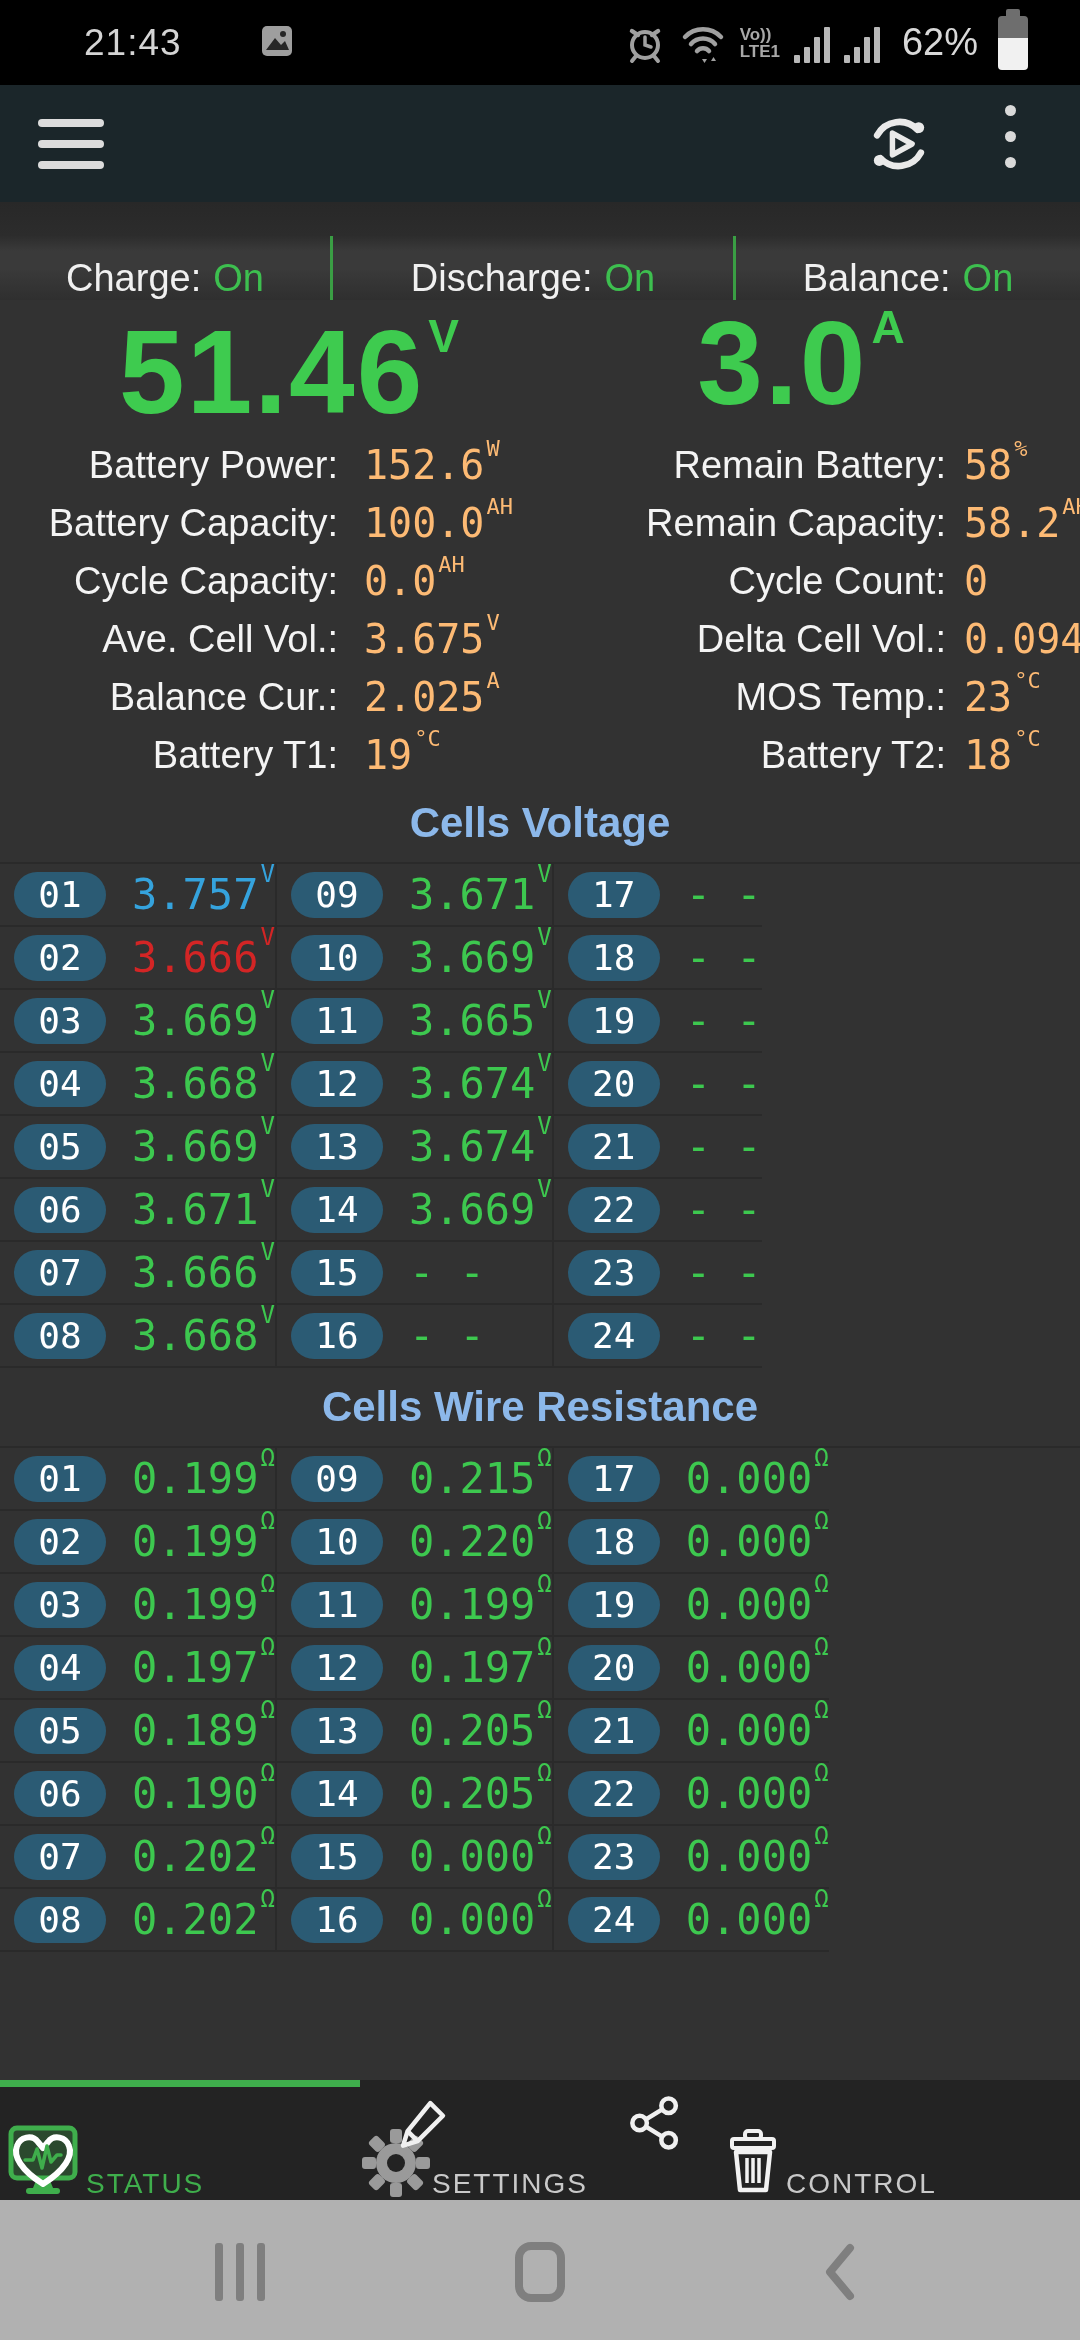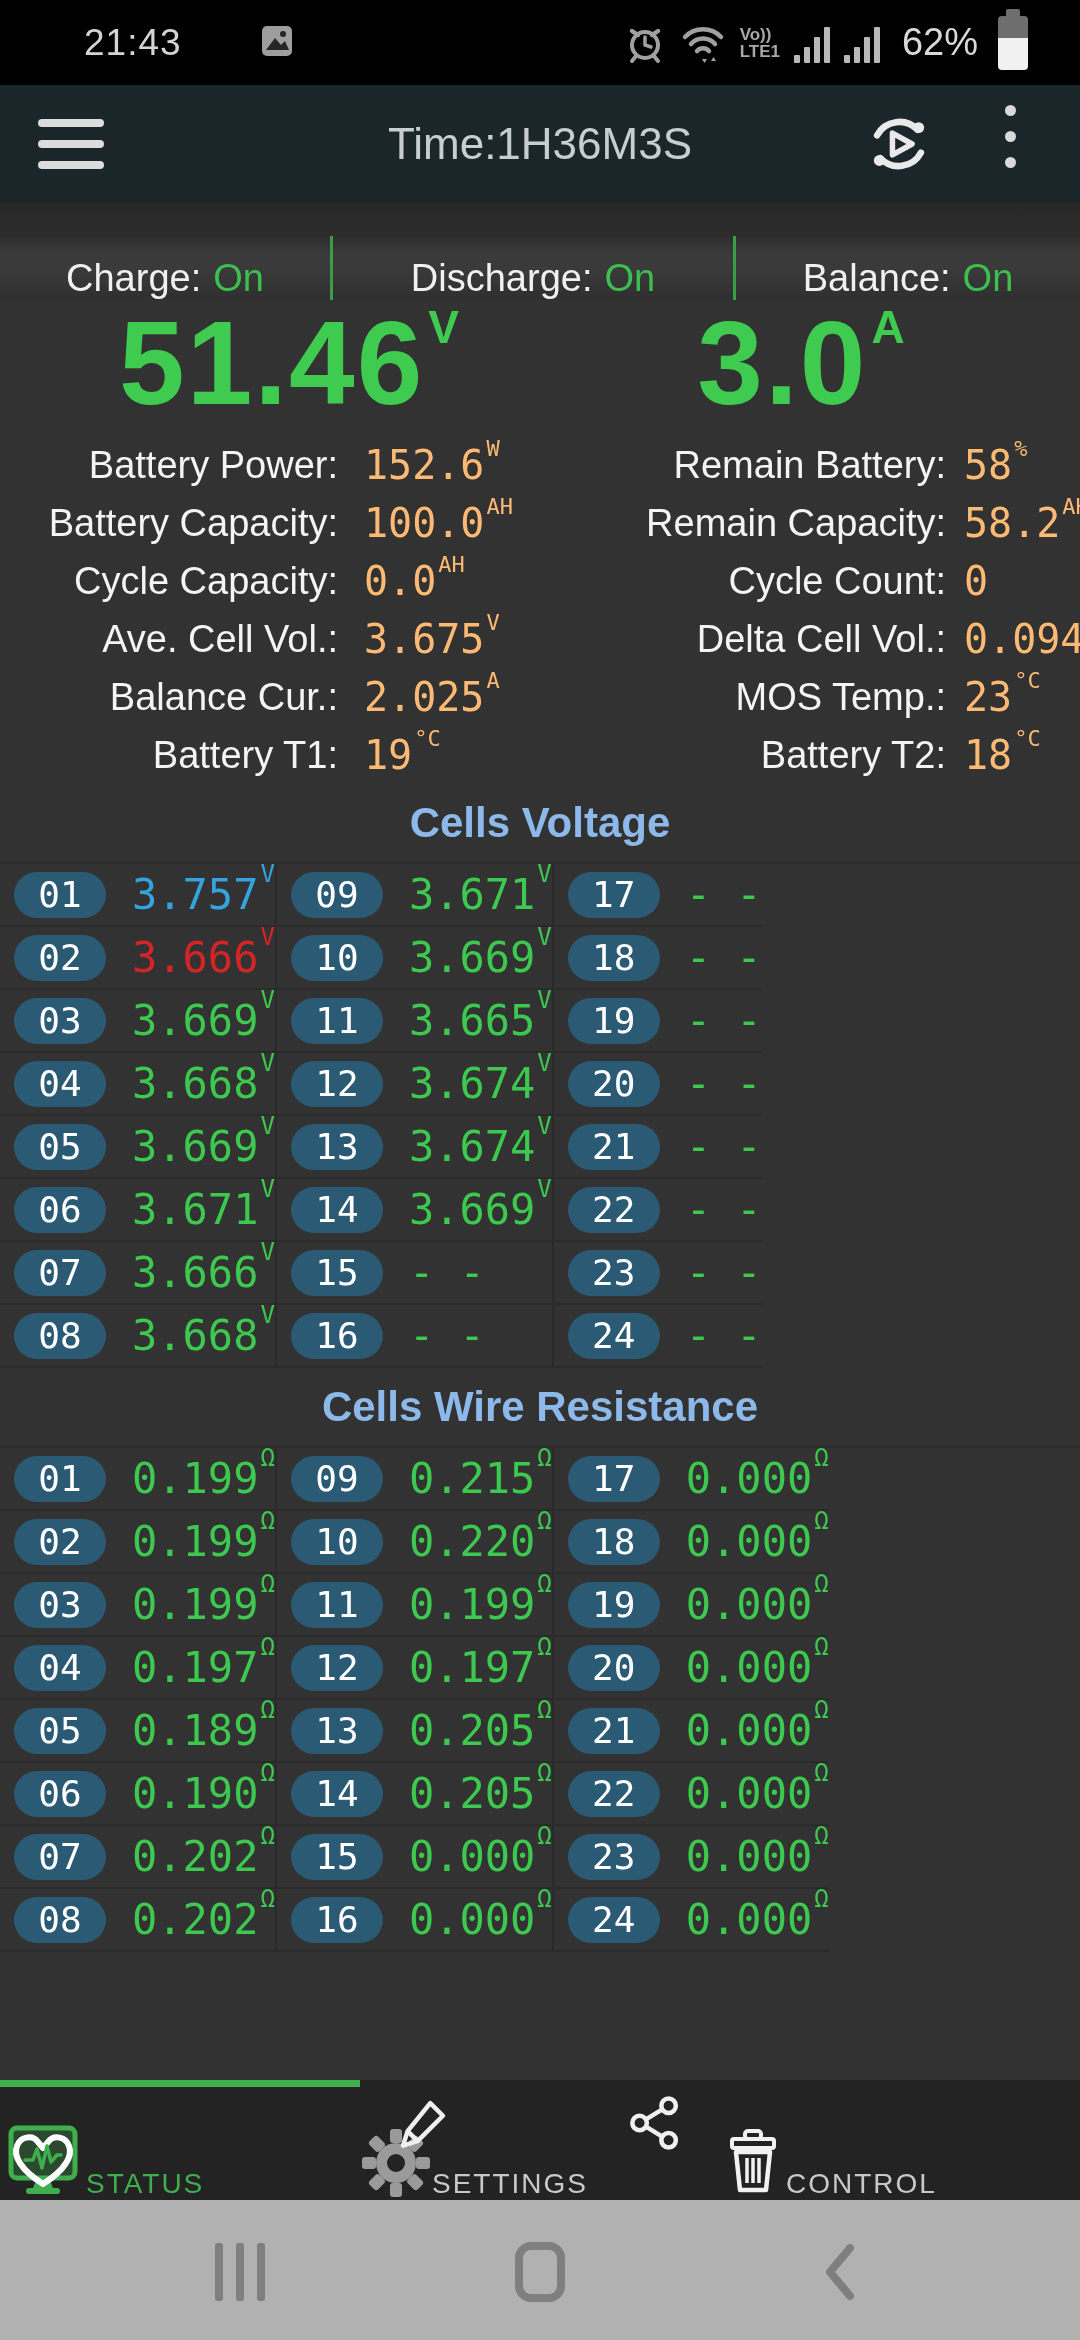--- a/index.html
+++ b/index.html
@@ -34,21 +34,21 @@
   .toggles{height:98px;display:flex;align-items:flex-end;
      background:linear-gradient(180deg,#282828 0%,#2c2c2c 34%,#3a3a3a 50%,#3a3a3a 68%,#2f2f2f 100%);}
   .tseg{display:flex;justify-content:center;align-items:center;gap:12px;font-size:38px;color:#f0f0f0;}
   .tseg .state{color:#3dbf4f;}
   .tseg.s1{flex:0 0 330px;} .tseg.s2{flex:0 0 400px;} .tseg.s3{flex:1;}
   .tdiv{width:3px;height:64px;background:#3a9e44;}
 
   
   .gauges{height:136px;display:flex;}
   .gauge{display:flex;justify-content:center;align-items:flex-start;}
-  .gauge.gv{flex:0 0 580px;} .gauge.ga{flex:1;padding-right:56px;}
+  .gauge.gv{flex:0 0 580px;align-items:flex-end;} .gauge.ga{flex:1;padding-right:56px;}
   .big{font-size:118px;font-weight:bold;color:#3ecb4f;line-height:1.08;letter-spacing:2px;}
   .big .u{font-size:46px;vertical-align:top;line-height:1;position:relative;top:4px;margin-left:4px;}
 
   
   .info-row{display:flex;height:58px;align-items:center;}
   .lbl{color:#f4f4f4;font-size:38px;text-align:right;white-space:nowrap;}
   .lbl.l{flex:0 0 338px;} .lbl.r{flex:0 0 380px;}
   .val{font-family:"DejaVu Sans Mono",monospace;color:#fdba74;font-size:40px;white-space:nowrap;}
   .val.lv{flex:0 0 202px;padding-left:26px;} .val.rv{flex:1;padding-left:18px;}
   .val .u{font-size:22px;vertical-align:top;position:relative;top:-6px;margin-left:2px;}
@@ -137,21 +137,20 @@
       <span class="battery"></span>
     </span>
   </div>
 
   <div class="appbar">
     <span class="hamburger">
         <i></i>
         <i></i>
         <i></i>
       </span>
-    <span class="ab-title">Time:1H36M3S</span>
     <span class="ab-play">
       <svg width="70" height="70" viewBox="0 0 64 64">
           <path d="M49 19 A 23 23 0 0 0 12 24" stroke="#e9e9e9" stroke-width="6" fill="none" stroke-linecap="round"></path>
           <circle cx="50" cy="17" r="5" fill="#e9e9e9"></circle>
           <path d="M15 45 A 23 23 0 0 0 52 40" stroke="#e9e9e9" stroke-width="6" fill="none" stroke-linecap="round"></path>
           <circle cx="14" cy="47" r="5" fill="#e9e9e9"></circle>
           <path d="M26 22 L44 32 L26 42 Z" stroke="#e9e9e9" stroke-width="5" fill="none" stroke-linejoin="round"></path>
         </svg>
     </span>
     <span class="ab-dots">

